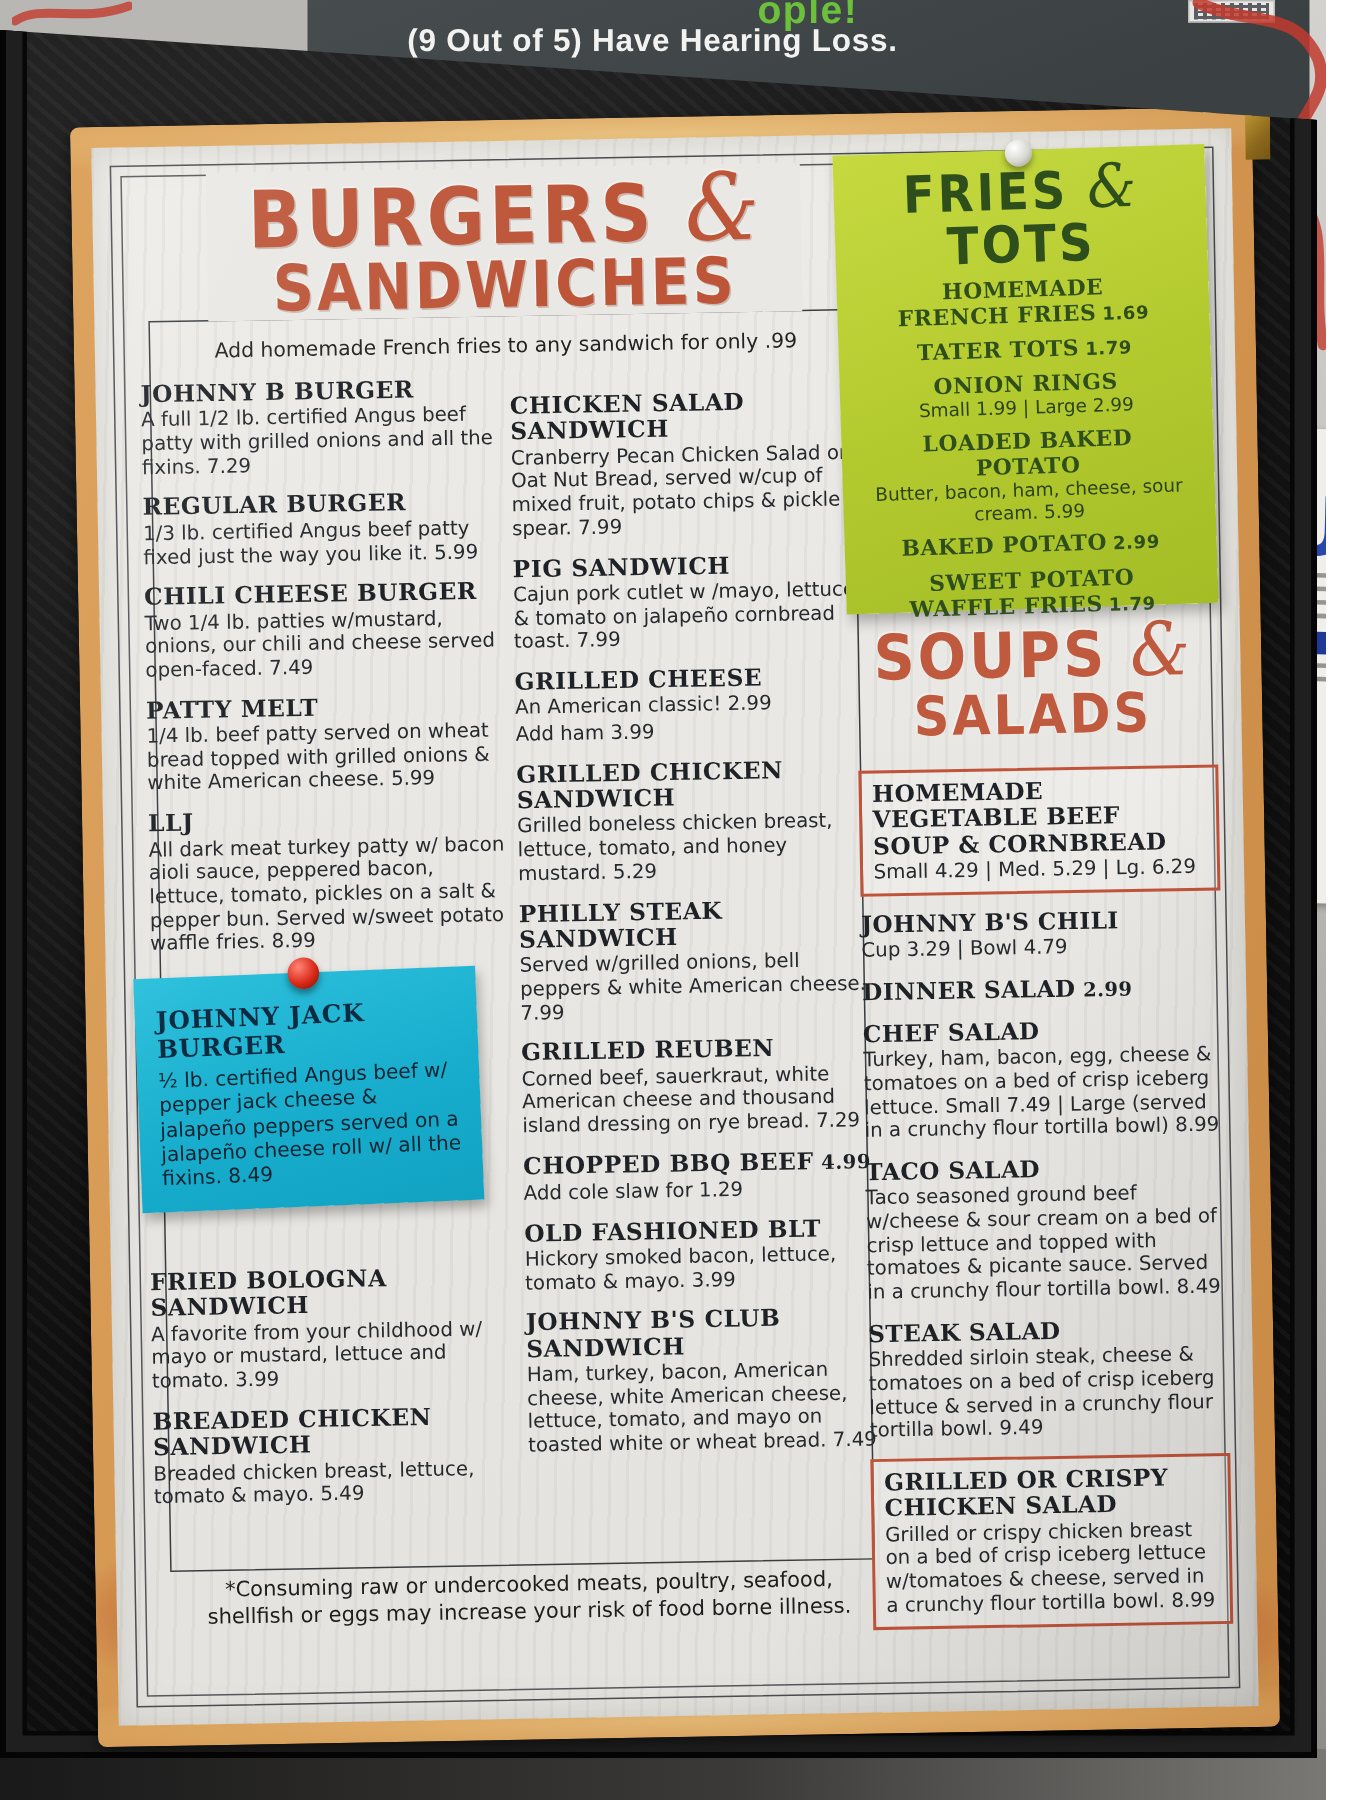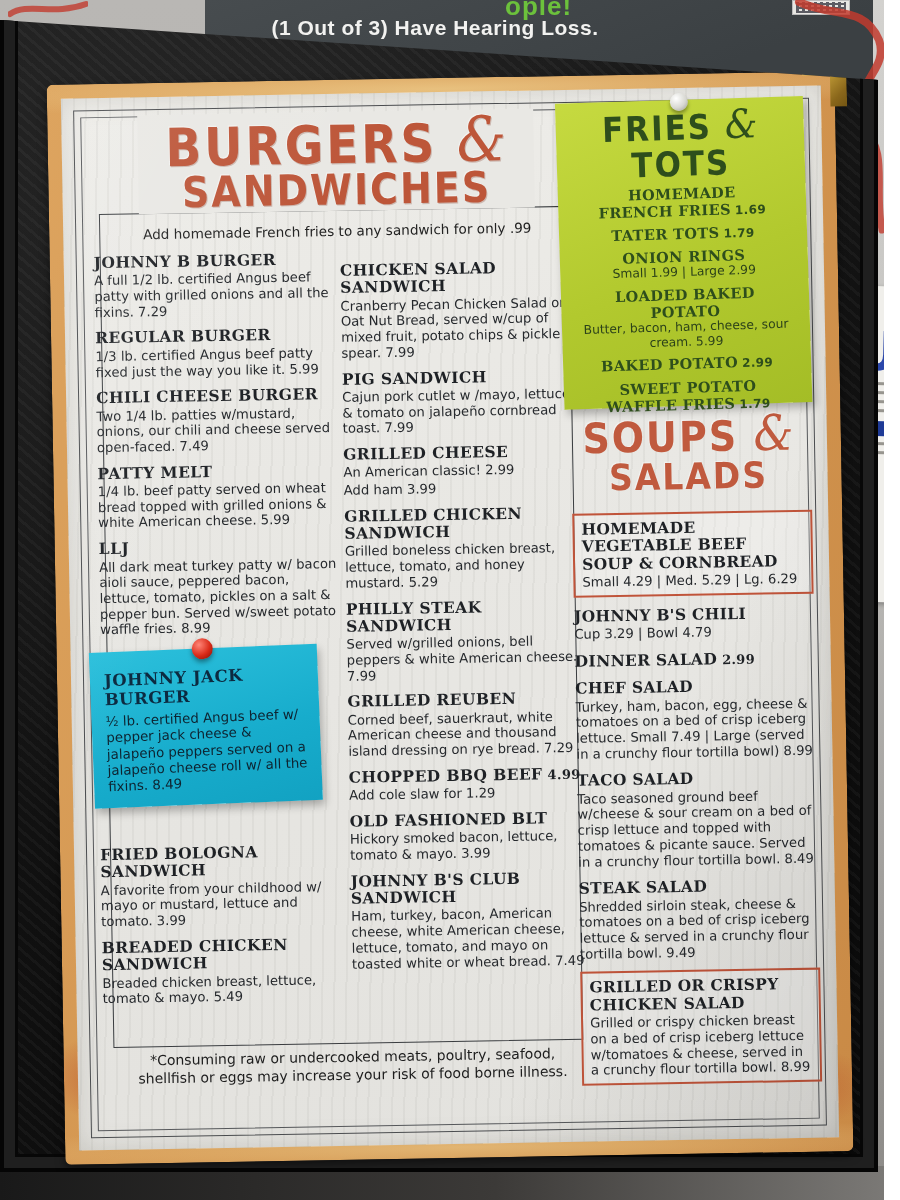--- a/index.html
+++ b/index.html
@@ -121,21 +121,21 @@
 </style>
 </head>
 <body>
 
 <div class="scene">
 
   <div class="bg-right"></div>
 
   <div class="poster">
     <div class="poster-green">ople!</div>
-    <div class="poster-white">(1 Out of 3) Have Hearing Loss.</div>
+    <div class="poster-white">(9 Out of 5) Have Hearing Loss.</div>
   </div>
   <div class="qr-sticker">
       <i></i>
     </div>
 
   <svg class="scribble" style="right:0;top:0;width:90px;height:250px;" viewBox="0 0 90 250">
     <path d="M5 2 C 40 18, 70 5, 85 40 C 95 70, 60 80, 72 110" stroke="#c23b2e" stroke-width="8" fill="none" opacity="0.85" stroke-linecap="round"></path>
     <path d="M70 130 C 95 150, 80 190, 88 230" stroke="#c23b2e" stroke-width="7" fill="none" opacity="0.8" stroke-linecap="round"></path>
   </svg>
   <svg class="scribble" style="left:8px;top:0;width:80px;height:20px;" viewBox="0 0 80 20">

